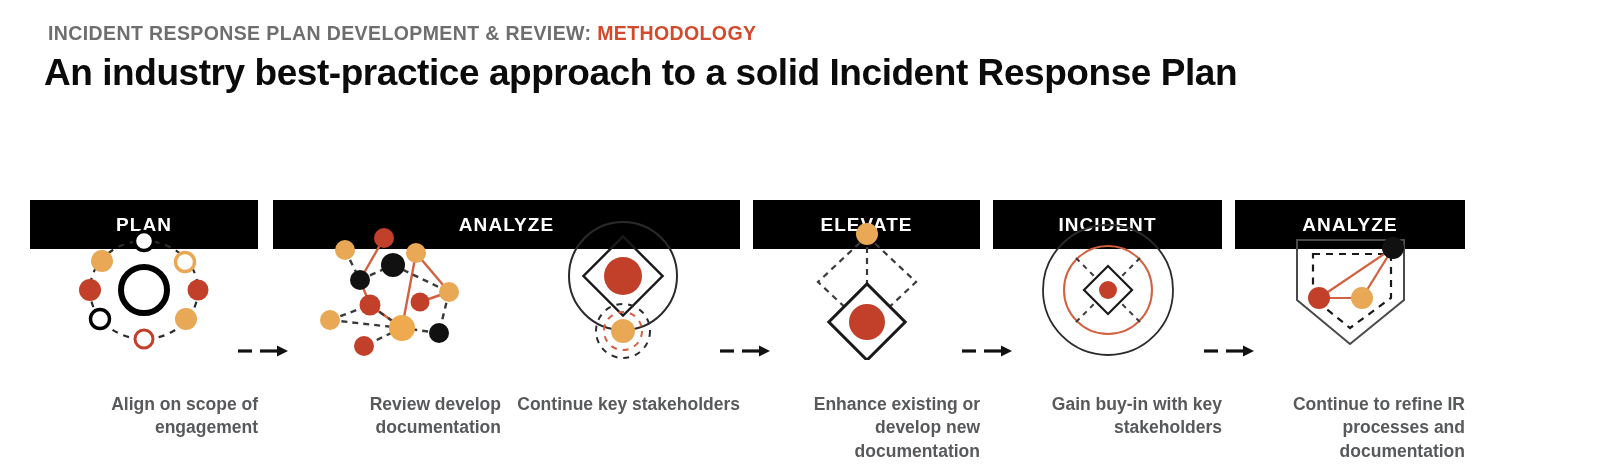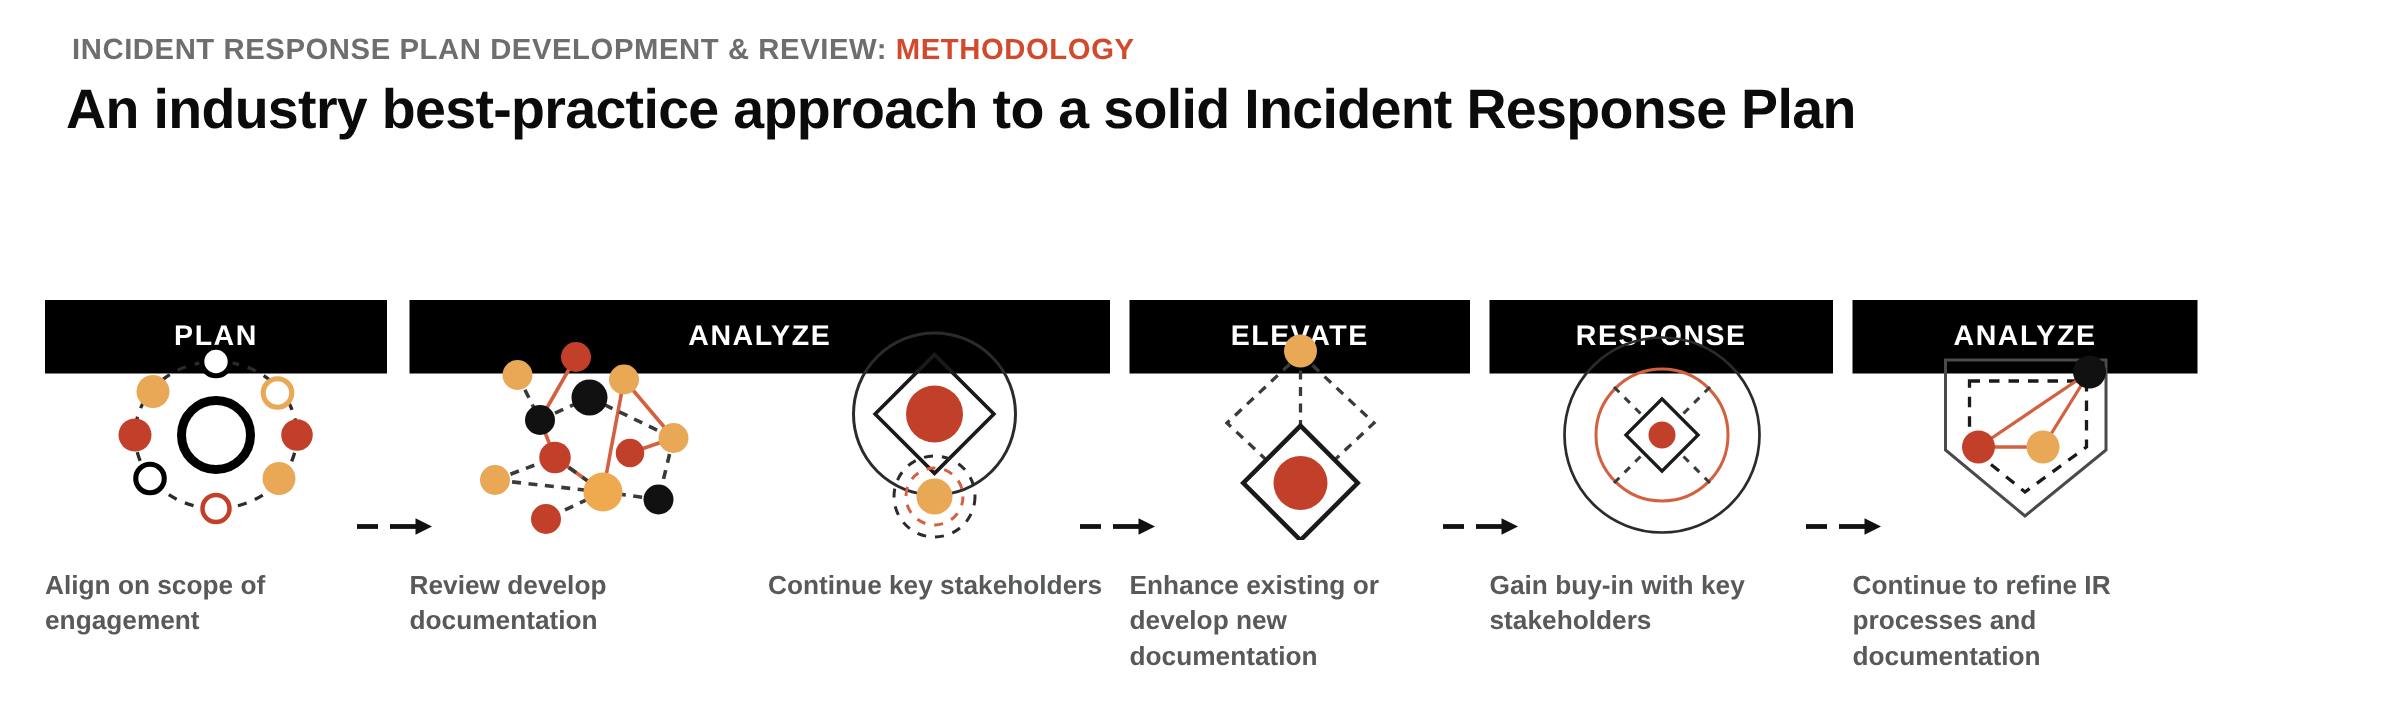--- a/index.html
+++ b/index.html
@@ -52,22 +52,22 @@
 
   
   .step { position: absolute; top: 215px; }
   .step .icon-wrap {
     height: 150px;
     display: flex;
     align-items: center;
     justify-content: center;
   }
   .step .caption {
-    margin-top: 14px;
-    text-align: left;
+    margin-top: 28px;
+    text-align: right;
     font-size: 17.5px;
     line-height: 1.33;
     font-weight: 700;
     color: #58595b;
   }
 
   
   .arrow {
     position: absolute;
     top: 344px;
@@ -90,21 +90,21 @@
   <div class="bar" style="left:30px;width:228px">
       <span>PLAN</span>
     </div>
   <div class="bar" style="left:273px;width:467px">
       <span>ANALYZE</span>
     </div>
   <div class="bar" style="left:753px;width:227px">
       <span>ELEVATE</span>
     </div>
   <div class="bar" style="left:993px;width:229px">
-      <span>RESPONSE</span>
+      <span>INCIDENT</span>
     </div>
   <div class="bar" style="left:1235px;width:230px">
       <span>ANALYZE</span>
     </div>
 
   <div class="step" style="left:30px;width:228px">
     <div class="icon-wrap">
       <svg width="140" height="140" viewBox="0 0 140 140">
         <ellipse cx="70" cy="70" rx="54" ry="49" fill="none" stroke="#2b2b2b" stroke-width="2.2" stroke-dasharray="6 6"></ellipse>
         <circle cx="70" cy="70" r="23" fill="none" stroke="#000" stroke-width="6"></circle>

